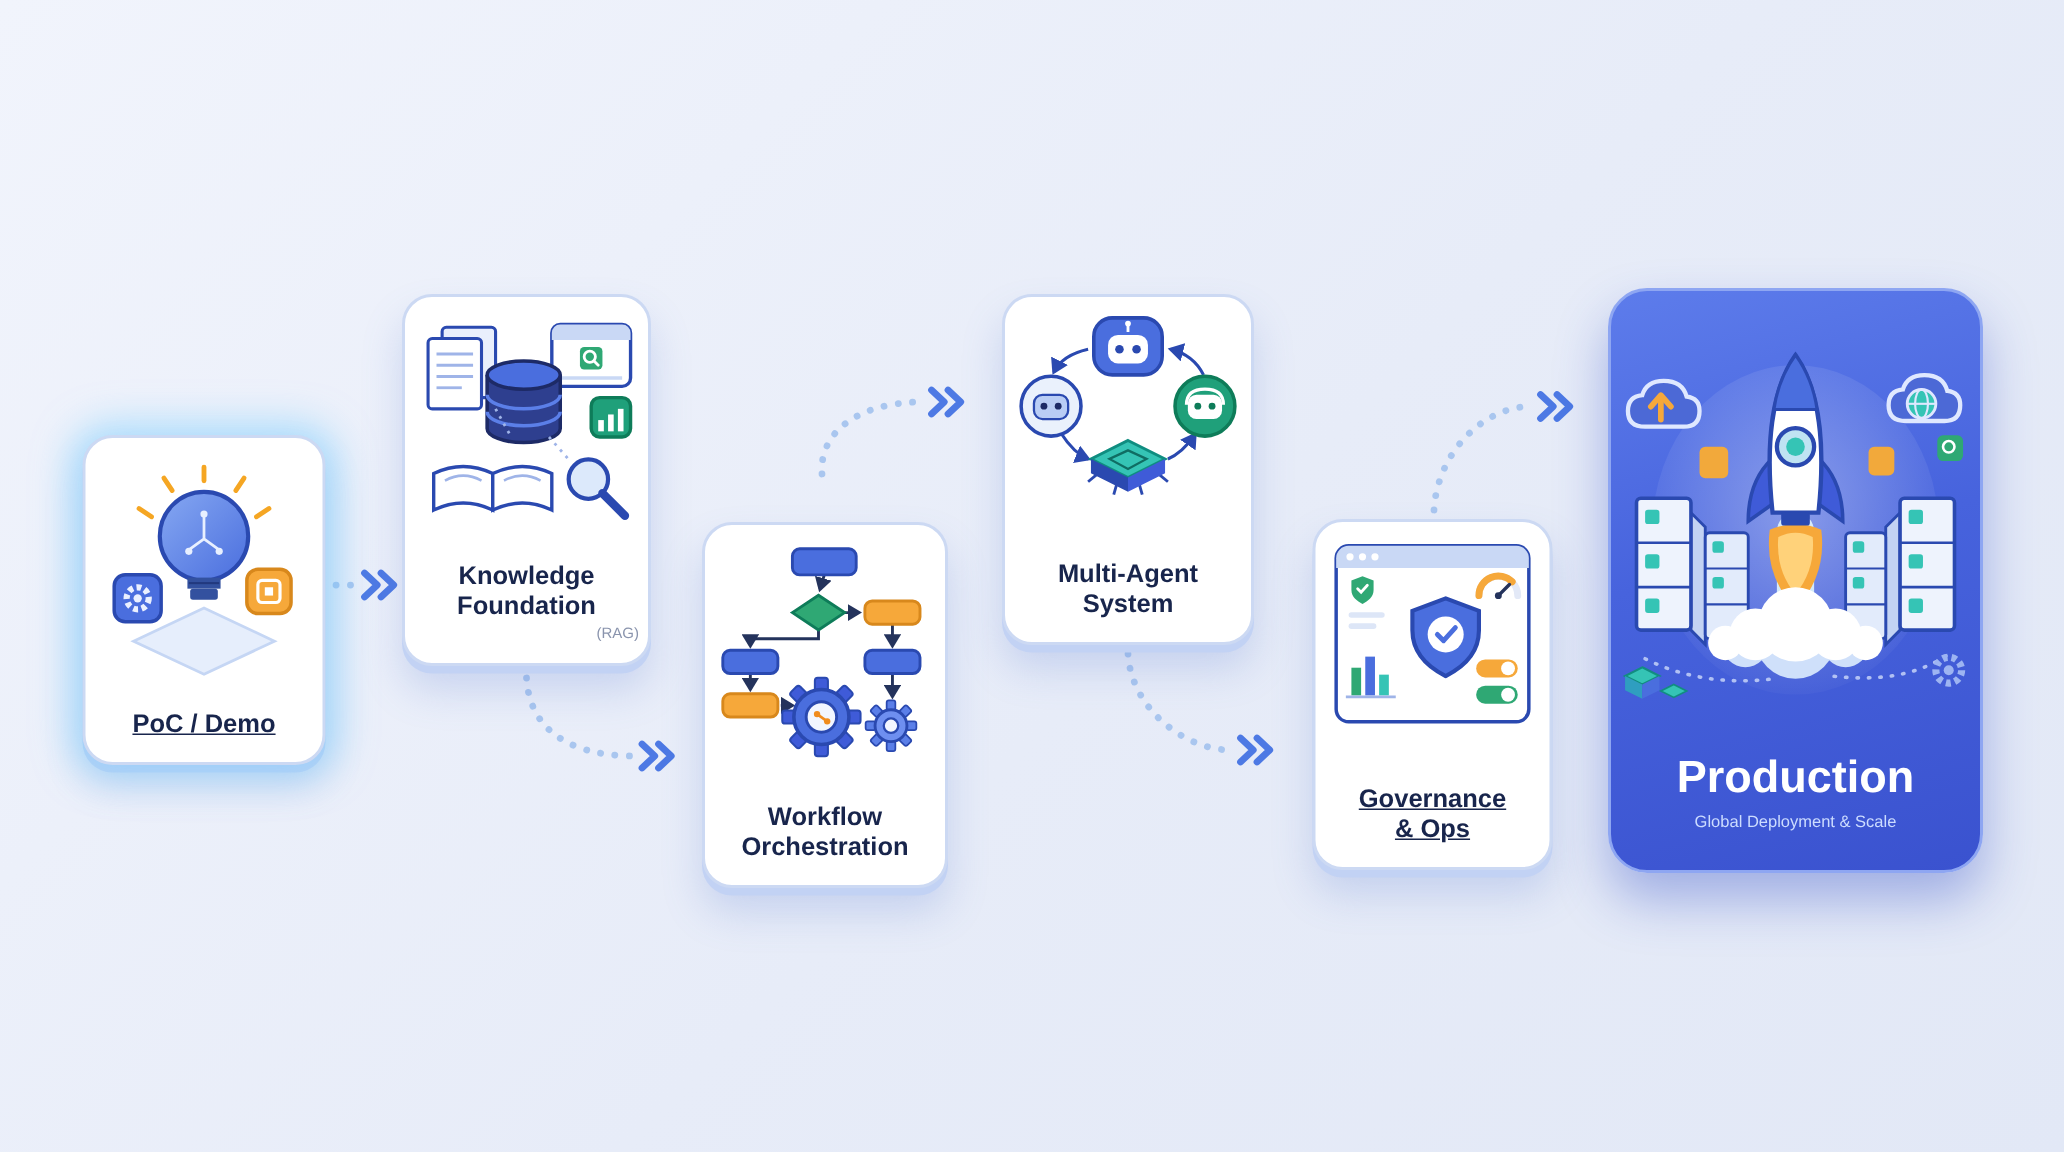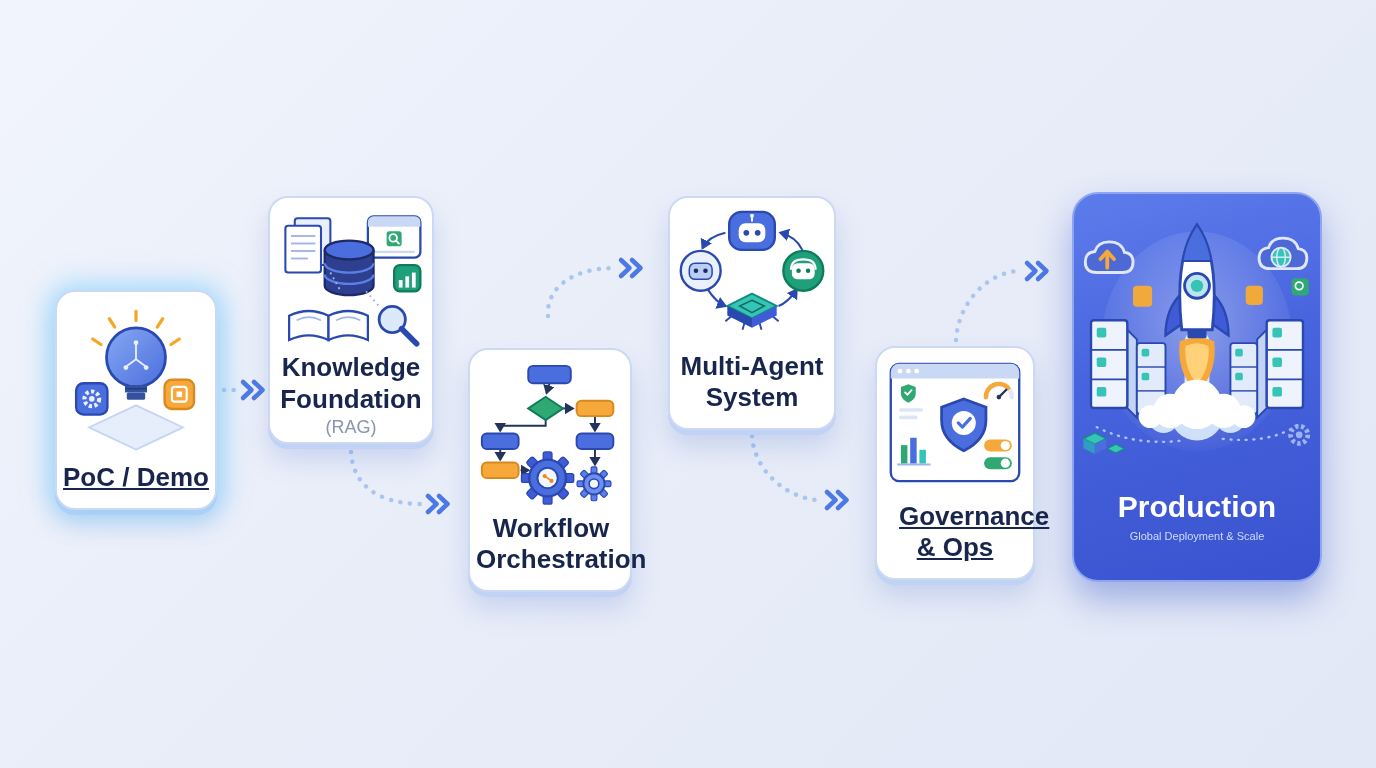--- a/index.html
+++ b/index.html
@@ -5,24 +5,24 @@
   html,body{margin:0;padding:0;}
   body{font-family:"Liberation Sans",sans-serif;background:#e7ecf8;}
   .canvas{position:relative;width:1376px;height:768px;overflow:hidden;
     background:linear-gradient(135deg,#f1f4fc 0%,#e7ecf8 55%,#e2e8f6 100%);}
   .card{position:absolute;background:#ffffff;border:2px solid #ccd9f3;border-radius:20px;
     box-sizing:border-box;display:flex;flex-direction:column;align-items:center;
     justify-content:space-between;padding:12px 6px 14px;
     box-shadow:0 5px 0 #c2d2f4, 0 16px 26px rgba(100,130,210,.25);}
   .card-glow{box-shadow:0 0 24px 8px rgba(120,205,255,.55), 0 5px 0 #c2d2f4, 0 14px 24px rgba(100,130,210,.22);}
   .illu{flex:0 0 auto;display:flex;align-items:center;justify-content:center;}
-  .card-title{font-size:26px;font-weight:700;color:#18254c;text-align:center;line-height:1.22;margin:0 auto;}
-  .card-subtitle{font-size:18px;color:#8a94ad;text-align:center;margin-top:2px;}
+  .card-title{font-size:17px;font-weight:700;color:#18254c;text-align:center;line-height:1.22;margin:0 auto;}
+  .card-subtitle{font-size:10px;color:#8a94ad;text-align:right;margin-top:2px;}
   .prod-card{background:linear-gradient(165deg,#5d7ceb 0%,#4763dd 45%,#3a52cf 100%);
-    border:2px solid #8ea6f2;border-radius:26px;padding:4px;justify-content:flex-start;
+    border:2px solid #8ea6f2;border-radius:26px;padding:16px;justify-content:flex-start;
     box-shadow:0 18px 34px rgba(58,85,200,.4);}
   .prod-text{text-align:center;margin-top:-4px;}
   .prod-title{font-size:30px;font-weight:700;color:#ffffff;line-height:1.1;}
   .prod-subtitle{font-size:11px;color:#ccdcff;margin-top:7px;}
   .arrow-layer{position:absolute;left:0;top:0;width:1376px;height:768px;pointer-events:none;}
 </style>
 </head>
 <body>
 
 <div class="canvas">

